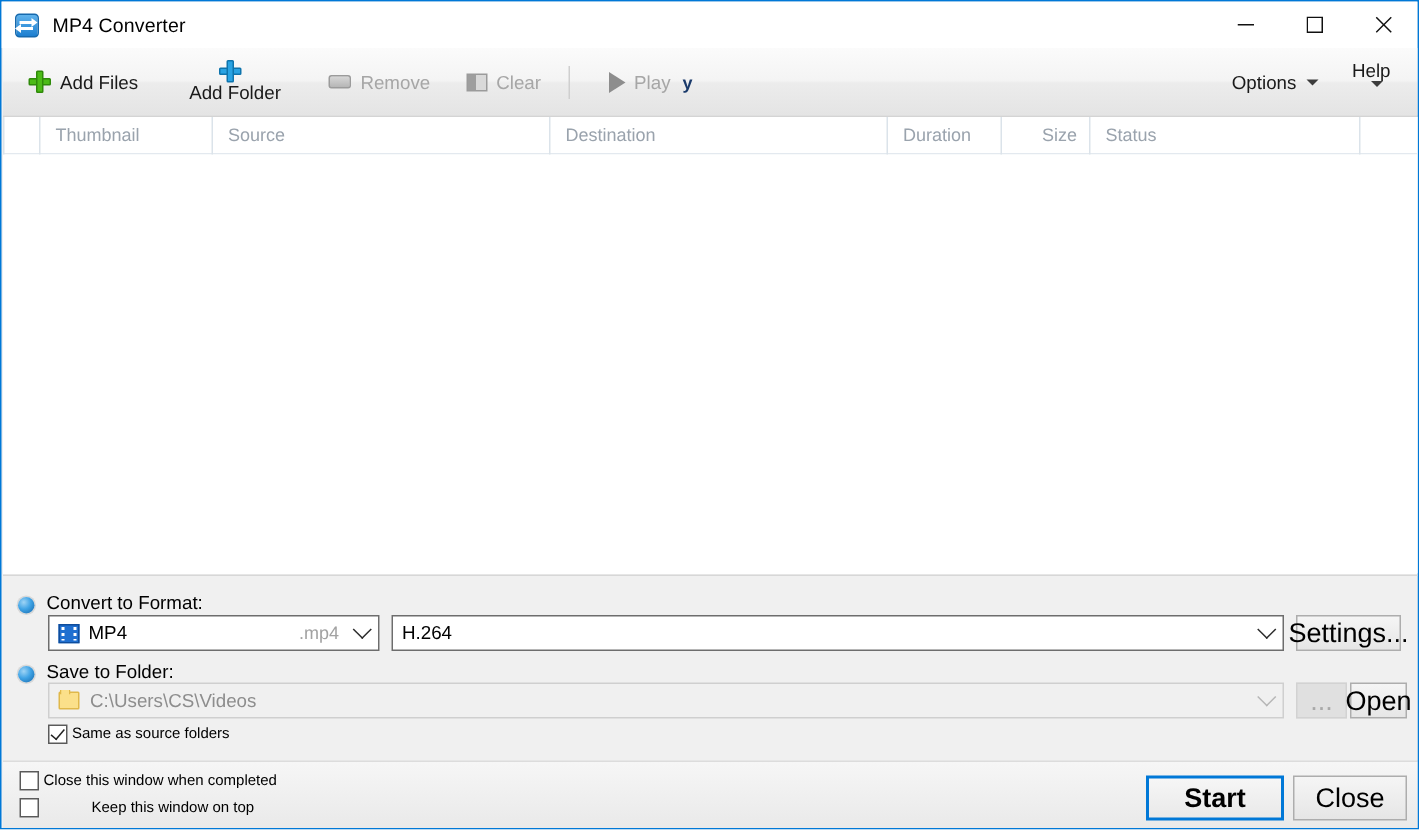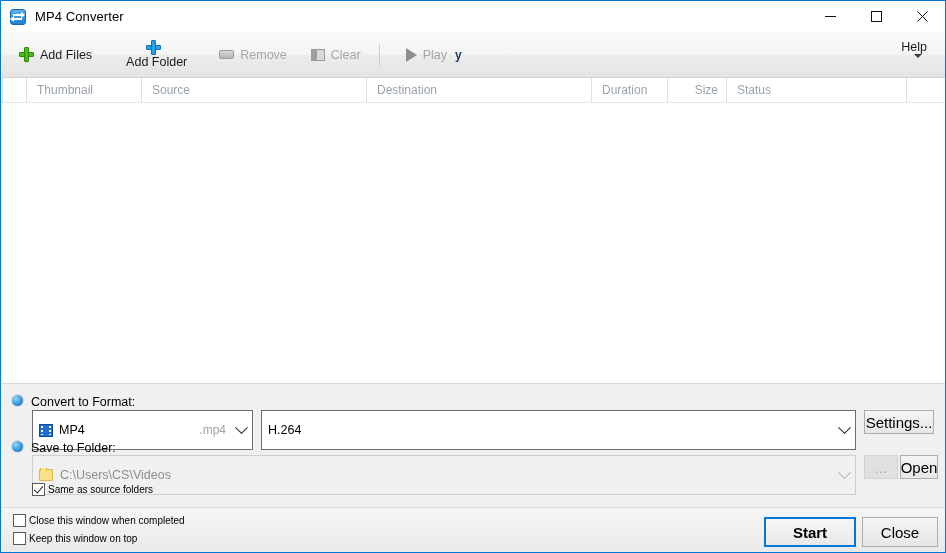--- a/index.html
+++ b/index.html
@@ -224,36 +224,36 @@
   .radio-dot {
     width: 11px; height: 11px;
     border-radius: 50%;
     background: radial-gradient(circle at 35% 32%, #9fd4f5 0%, #3fa3e5 45%, #1565a8 100%);
     box-shadow: 0 0 0 1px #d8d8d8;
     flex: 0 0 auto;
   }
   .row-label {
     position: absolute;
     display: flex;
-    align-items: flex-start;
+    align-items: flex-end;
     font-size: 12.5px;
     color: #000000;
   }
   .row-label .txt { margin-left: 8px; }
 
   .combo {
     position: absolute;
     box-sizing: border-box;
     background: #ffffff;
     border: 1px solid #6d6d6d;
     display: flex;
     align-items: center;
     font-size: 12.5px;
     color: #000000;
-    height: 40px;
+    height: 24px;
     cursor: default;
   }
   .combo.flat { border-color: #cfcfcf; background: #f0f0f0; color: #8d8d8d; }
   .combo .cb-body {
     flex: 1 1 auto;
     display: flex;
     align-items: center;
     padding-left: 6px;
     overflow: hidden;
   }
@@ -317,21 +317,21 @@
     border-bottom: none;
     box-sizing: border-box;
     border-radius: 1px 1px 0 0;
   }
 
   .btn {
     position: absolute;
     box-sizing: border-box;
     background: linear-gradient(#f5f5f5, #e6e6e6);
     border: 1px solid #adadad;
-    font-size: 15px;
+    font-size: 18px;
     color: #000000;
     display: flex;
     align-items: center;
     justify-content: center;
     cursor: default;
     font-family: "Liberation Sans", sans-serif;
   }
   .btn.disabled {
     color: #a9a9a9;
     background: #e0e0e0;
@@ -442,20 +442,24 @@
 
     <div class="tb-sep"></div>
 
     <div class="tb-item disabled" style="margin-left:8px;">
       <span class="play-ico"></span>
       <span class="tb-label">Play</span>
       <span class="tb-artifact">y</span>
     </div>
 
     <div class="tb-right">
+      <div class="tb-item enabled">
+        <span>Options</span>
+        <span class="caret"></span>
+      </div>
       <div class="tb-item enabled" style="margin-left:4px;flex-direction:column;">
         <span>Help</span>
         <span class="caret"></span>
       </div>
     </div>
   </div>
 
   <div class="list-area">
     <div class="col-head">
       <div class="col first" style="width:24px;"></div>
@@ -534,21 +538,21 @@
       <span class="chk-box checked"></span>
       <span>Same as source folders</span>
     </div>
   </div>
 
   <div class="footer">
     <div class="chk-row" style="left:11px; top:6px;">
       <span class="chk-box"></span>
       <span>Close this window when completed</span>
     </div>
-    <div class="chk-row" style="left:11px; top:24px;">
+    <div class="chk-row" style="left:11px; top:24px;gap:32px;">
       <span class="chk-box"></span>
       <span>Keep this window on top</span>
     </div>
 
     <div class="btn primary" style="left:762px; top:9px; width:92px; height:30px;">Start</div>
     <div class="btn" style="left:860px; top:9px; width:76px; height:30px;">Close</div>
   </div>
 
 </div>
 

